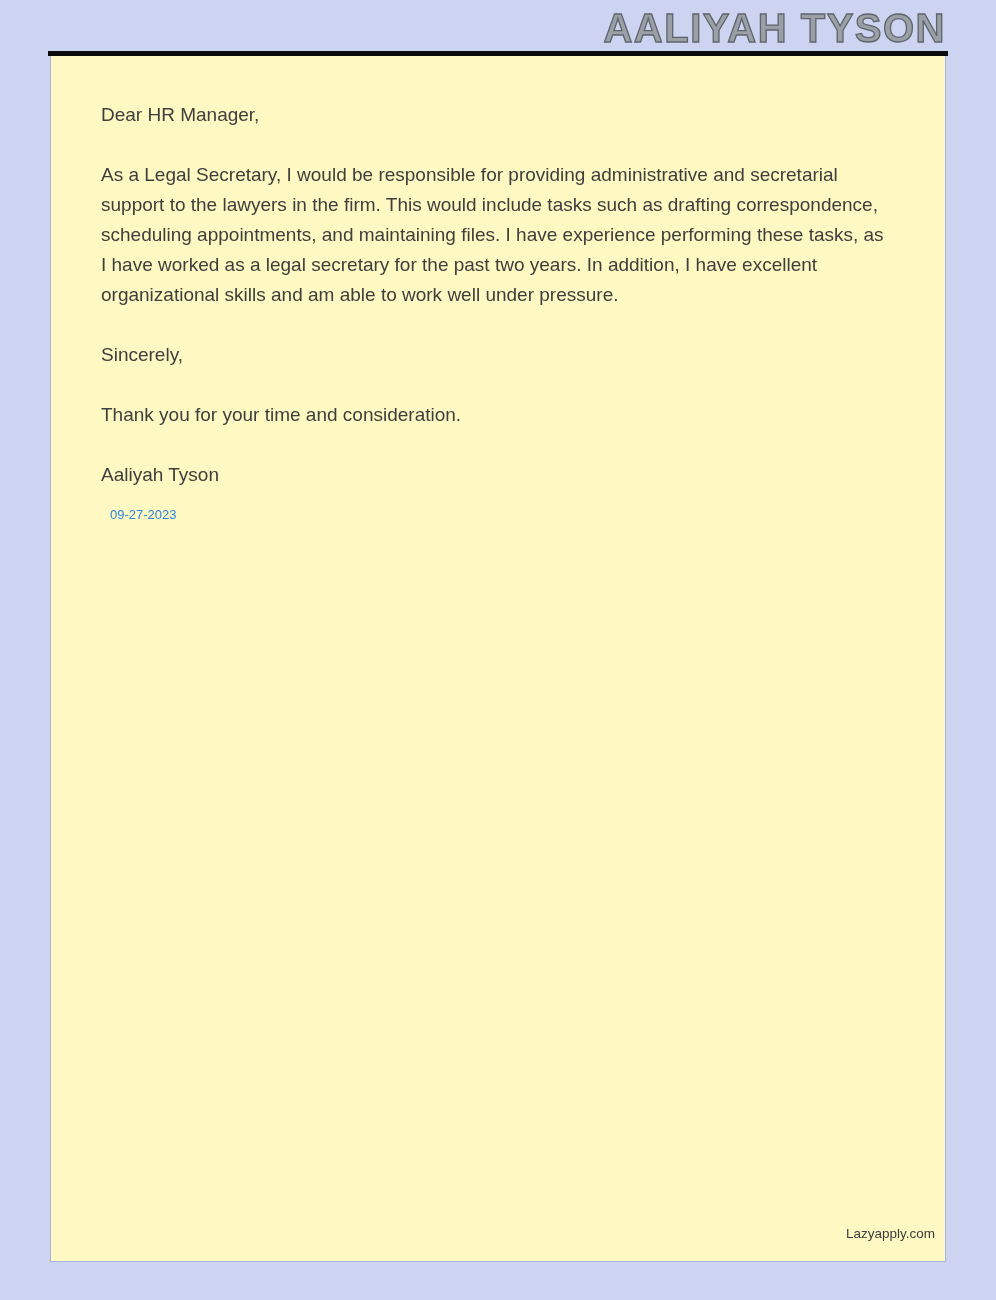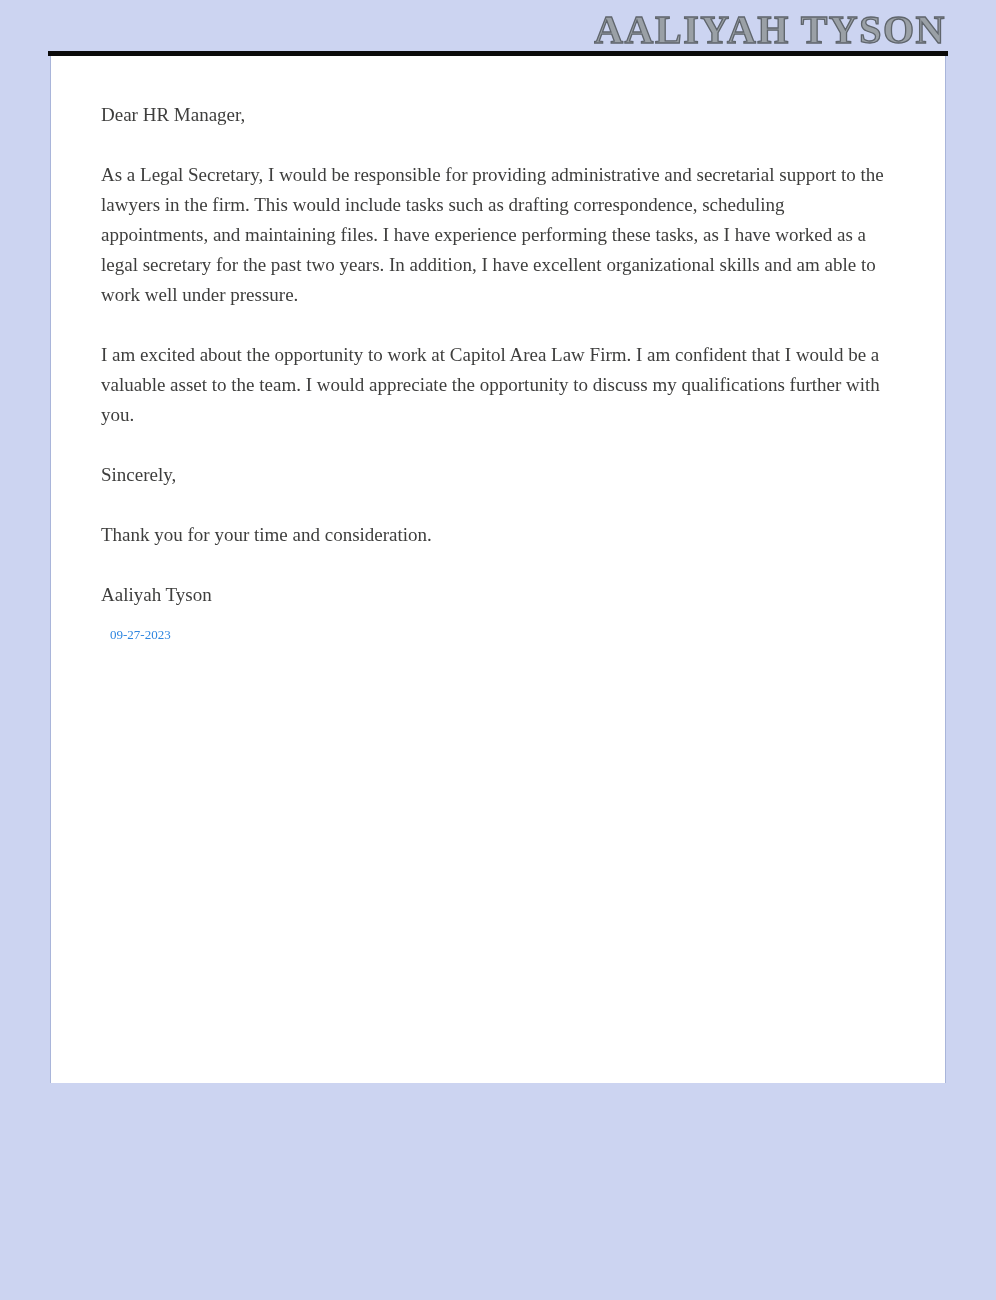--- a/index.html
+++ b/index.html
@@ -4,24 +4,23 @@
 <style>
   * { box-sizing: border-box; }
   html, body { margin: 0; padding: 0; }
   body {
     background: #ccd4f1;
     font-family: "Liberation Sans", sans-serif;
   }
   .canvas {
     position: relative;
     width: 996px;
-    height: 1083px;
+    height: 1300px;
     background: #ccd4f1;
     overflow: hidden;
-    font-family: Liberation Serif, serif;
   }
   
   .applicant-name {
     position: absolute;
     top: 6px;
     right: 50px;
     font-size: 40px;
     font-weight: 700;
     letter-spacing: 1.5px;
     color: #9aa0a6;
@@ -37,21 +36,21 @@
     height: 5px;
     background: #0b0b0b;
   }
   
   .sheet {
     position: absolute;
     top: 56px;
     left: 50px;
     width: 896px;
     height: 1206px;
-    background: #ffffff;
+    background: #fef9c3;
     border: 1px solid #a9b5da;
     border-top: none;
     padding: 44px 52px 0 50px;
   }
   .para {
     margin: 0 0 30px 0;
     font-size: 19px;
     line-height: 30px;
     color: #3e3e3d;
   }
@@ -83,21 +82,20 @@
 
   <div class="header-rule"></div>
 
   <main class="sheet">
 
     <p class="para">Dear HR Manager,</p>
 
 
     <p class="para">As a Legal Secretary, I would be responsible for providing administrative and secretarial support to the lawyers in the firm. This would include tasks such as drafting correspondence, scheduling appointments, and maintaining files. I have experience performing these tasks, as I have worked as a legal secretary for the past two years. In addition, I have excellent organizational skills and am able to work well under pressure.</p>
 
-    <p class="para">I am excited about the opportunity to work at Capitol Area Law Firm. I am confident that I would be a valuable asset to the team. I would appreciate the opportunity to discuss my qualifications further with you.</p>
 
     <p class="para">Sincerely,</p>
 
     <p class="para">Thank you for your time and consideration.</p>
 
     <p class="para signature">Aaliyah Tyson</p>
 
     <p class="date">09-27-2023</p>
 
     <div class="watermark">Lazyapply.com</div>

